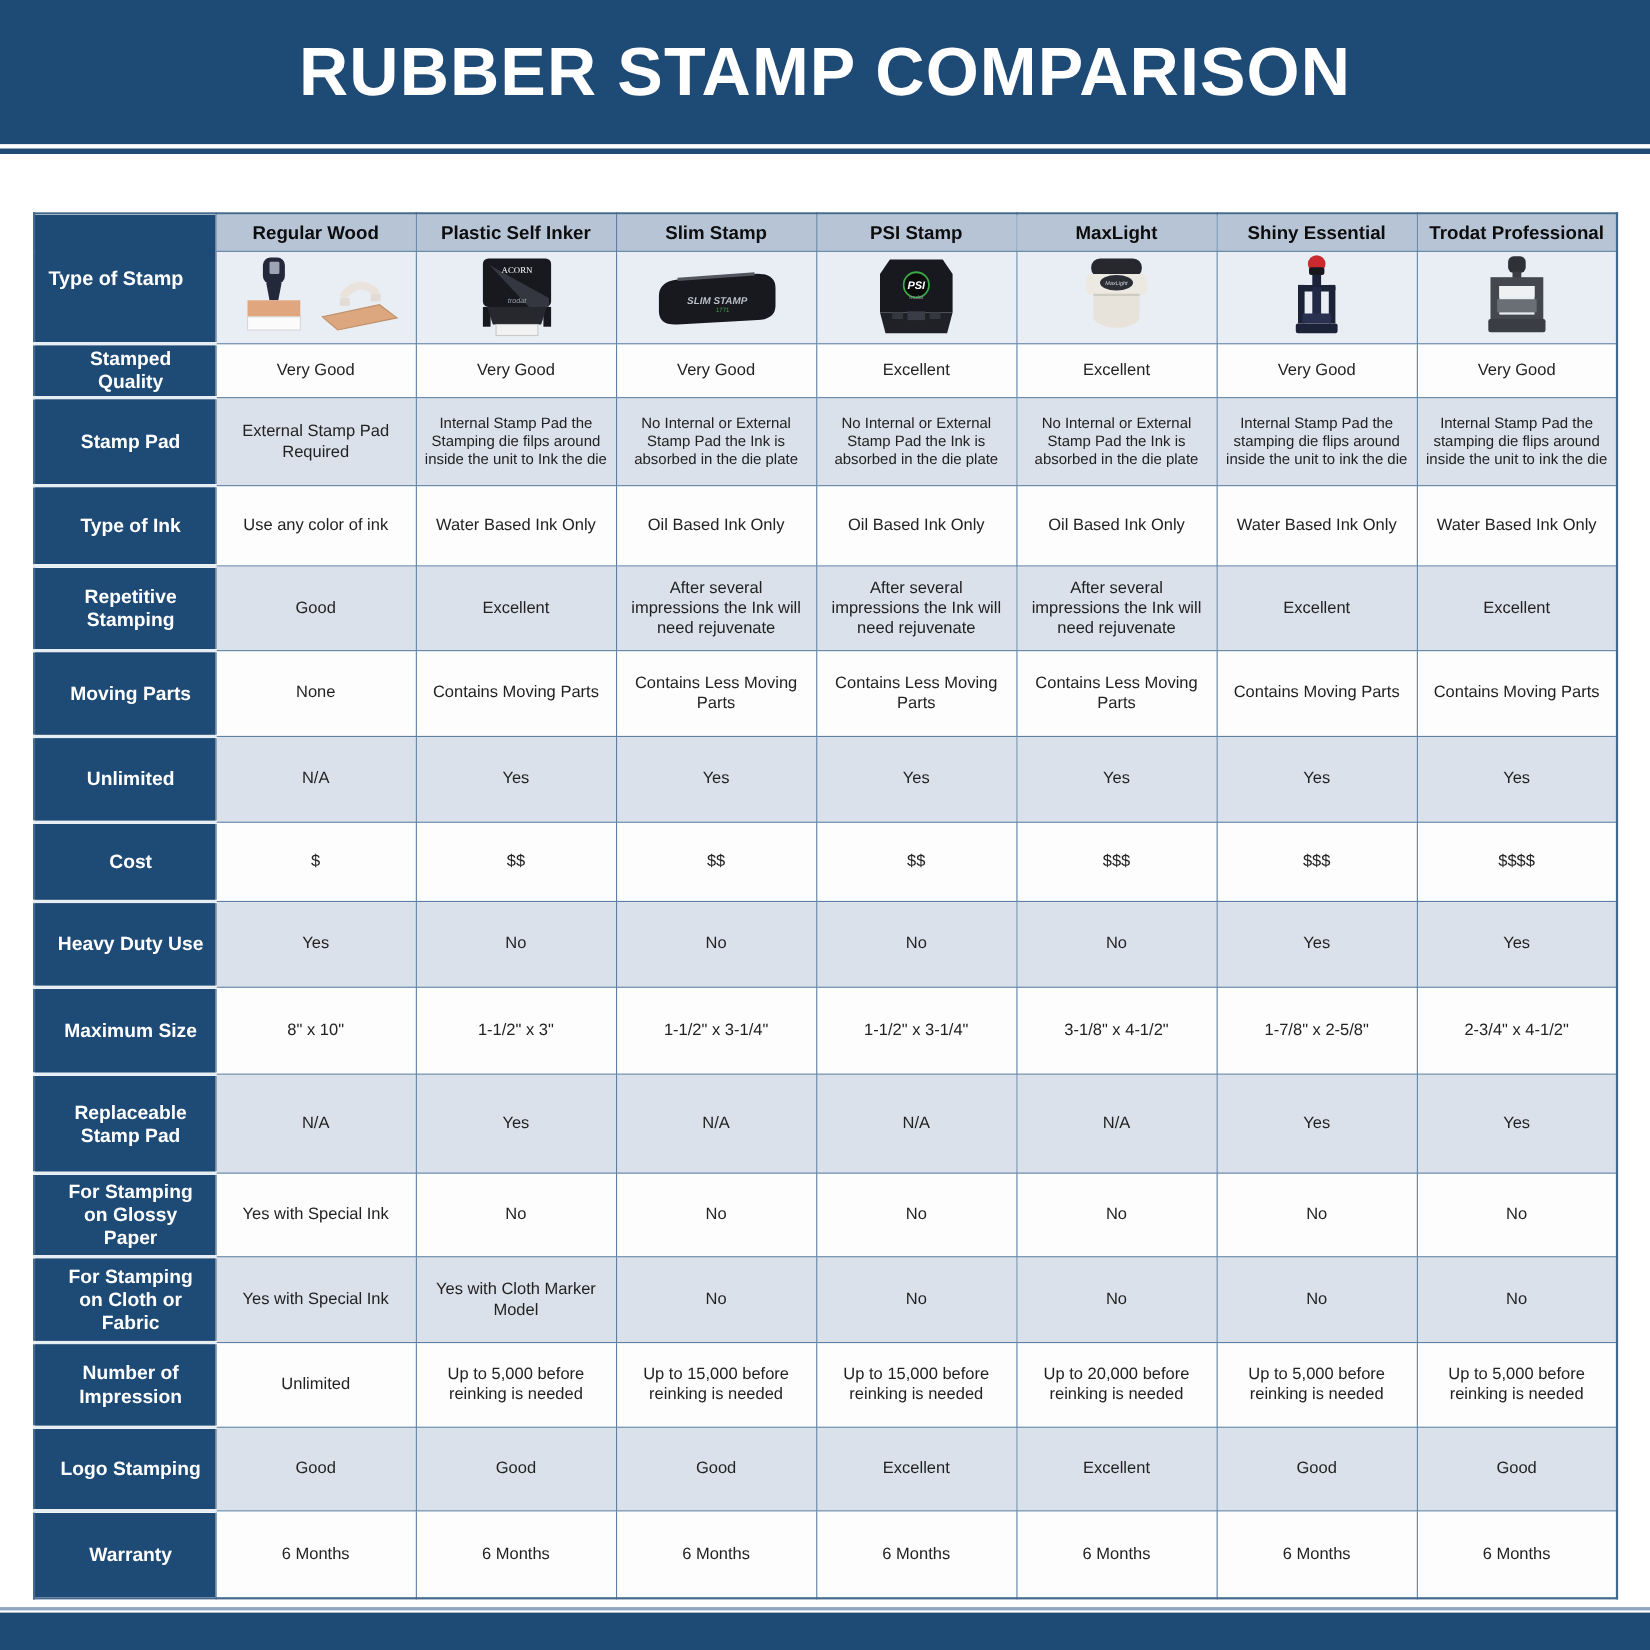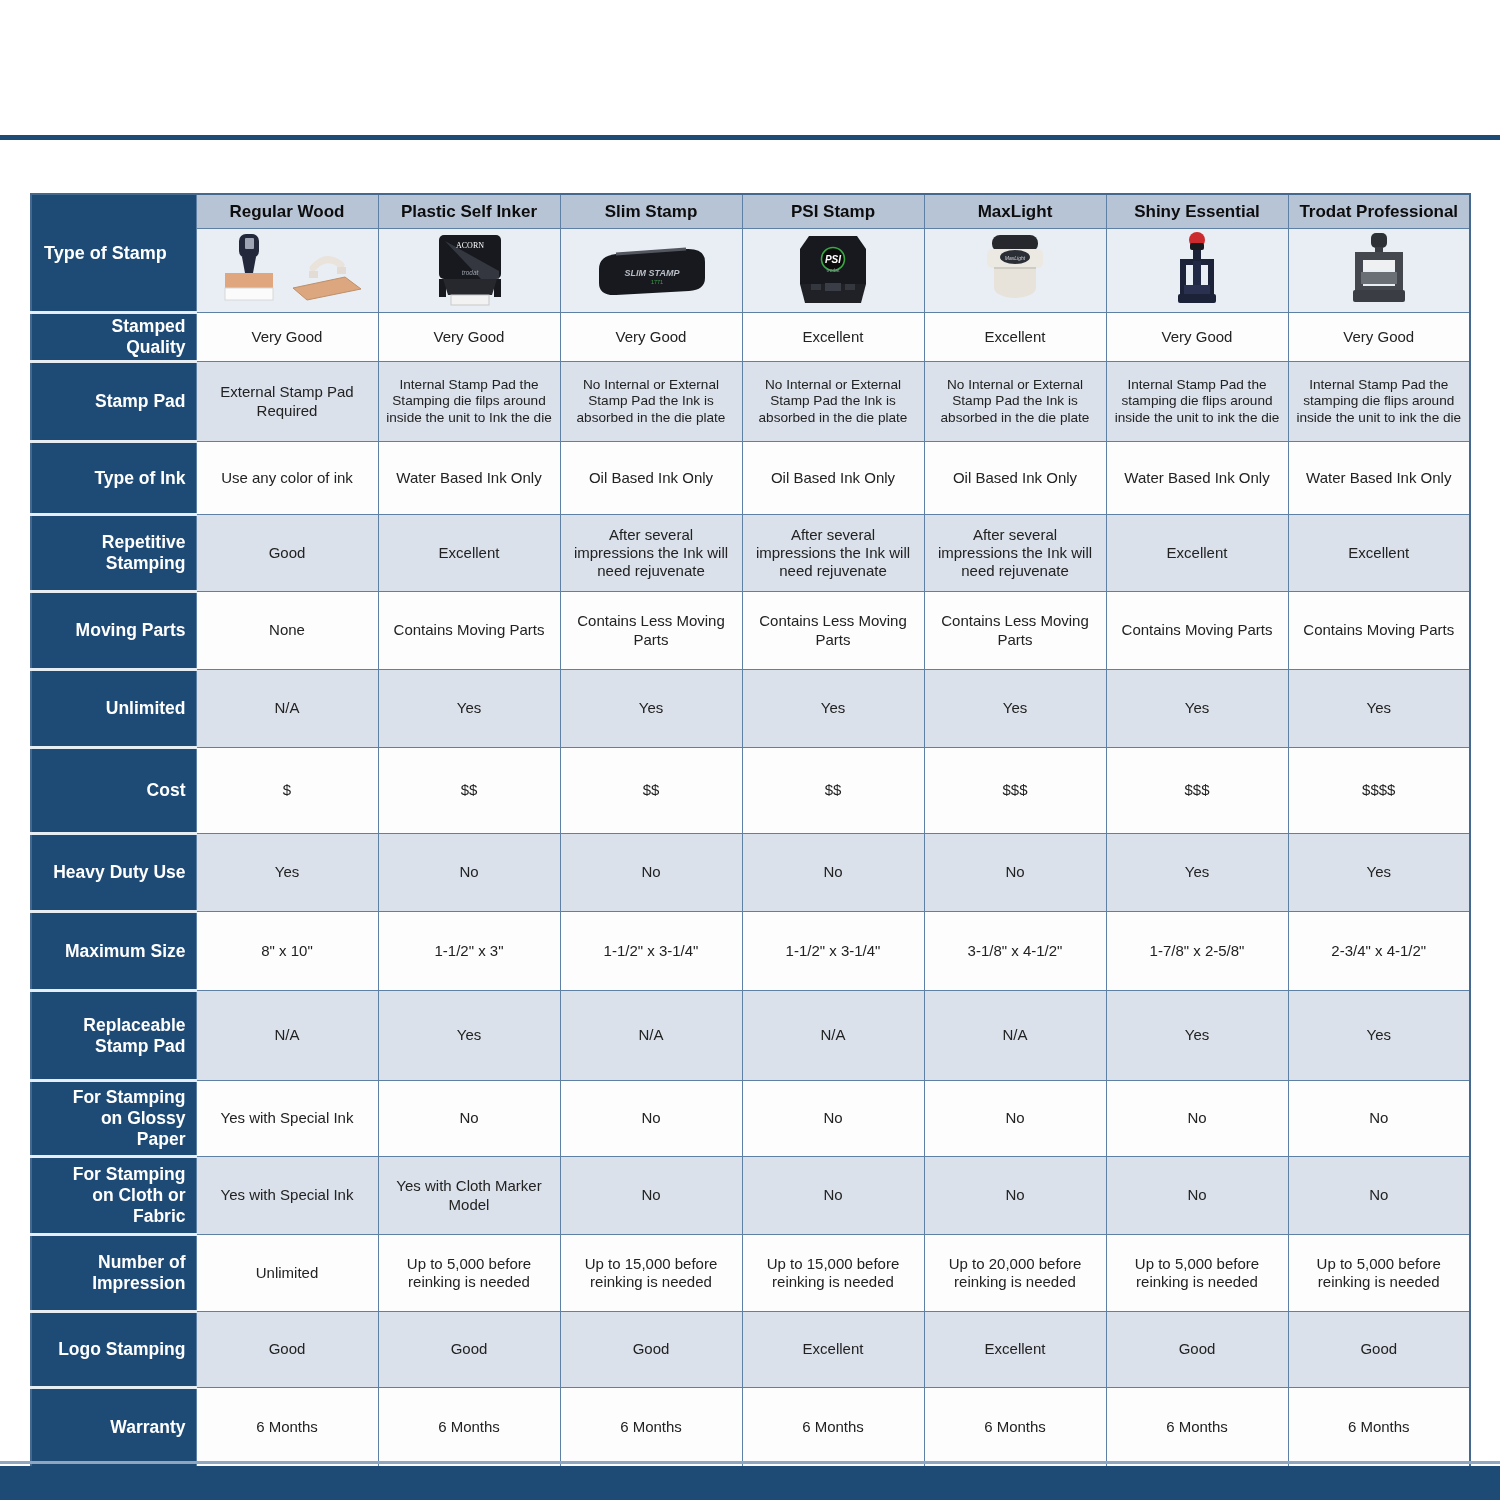--- a/index.html
+++ b/index.html
@@ -17,34 +17,37 @@
   table.cmp{position:absolute;left:30px;top:193px;width:1440px;border-collapse:collapse;
             table-layout:fixed;border:2px solid #44688e;}
   table.cmp col.c-label{width:165px;}
   table.cmp col.c-data{width:182px;}
   th,td{border:1px solid #5d80a4;padding:2px 9px;vertical-align:middle;text-align:center;
         overflow:hidden;}
   th.colhead{background:#b7c4d6;color:#0d0d0d;font-size:17px;font-weight:bold;height:29px;padding:2px 4px;}
   td.imgcell{background:#e9eef5;height:83px;padding:0;}
   td.imgcell svg{display:block;margin:0 auto;}
   th.rowlabel,td.rowlabel{background:#1e4a76;color:#ffffff;font-size:17.5px;font-weight:bold;
-        text-align:right;padding-left:20px;padding-right:10px;line-height:1.2;
+        text-align:center;padding-left:20px;padding-right:10px;line-height:1.2;
         border-top:3px solid #e6edf3;border-bottom:0;border-left:1px solid #1e4a76;}
   th.corner{background:#1e4a76;color:#ffffff;font-size:18px;font-weight:bold;text-align:left;
         padding-left:12px;border-top:1px solid #1e4a76;border-left:1px solid #1e4a76;}
   tr.r-even td.datacell{background:#fdfdfe;}
   tr.r-odd td.datacell{background:#dbe1ea;}
   td.datacell{color:#222;font-size:15px;line-height:1.22;}
   td.datacell.small{font-size:13.6px;line-height:1.18;padding:2px 5px;}
 </style>
 </head>
 <body>
 
 <div class="page">
 
+  <div class="banner">
+    <h1>RUBBER STAMP COMPARISON</h1>
+  </div>
   <div class="top-stripe"></div>
 
   <table class="cmp">
     <colgroup>
       <col class="c-label">
         <col class="c-data">
         <col class="c-data">
         <col class="c-data">
       <col class="c-data">
         <col class="c-data">
@@ -197,21 +200,21 @@
         <tr class="r-odd" style="height: 78px;">
           <td class="rowlabel">Unlimited</td>
           <td class="datacell">N/A</td>
           <td class="datacell">Yes</td>
           <td class="datacell">Yes</td>
           <td class="datacell">Yes</td>
           <td class="datacell">Yes</td>
           <td class="datacell">Yes</td>
           <td class="datacell">Yes</td>
         </tr>
-        <tr class="r-even" style="height: 86px;">
+        <tr class="r-even" style="height: 72px;">
           <td class="rowlabel">Cost</td>
           <td class="datacell">$</td>
           <td class="datacell">$$</td>
           <td class="datacell">$$</td>
           <td class="datacell">$$</td>
           <td class="datacell">$$$</td>
           <td class="datacell">$$$</td>
           <td class="datacell">$$$$</td>
         </tr>
         <tr class="r-odd" style="height: 78px;">

